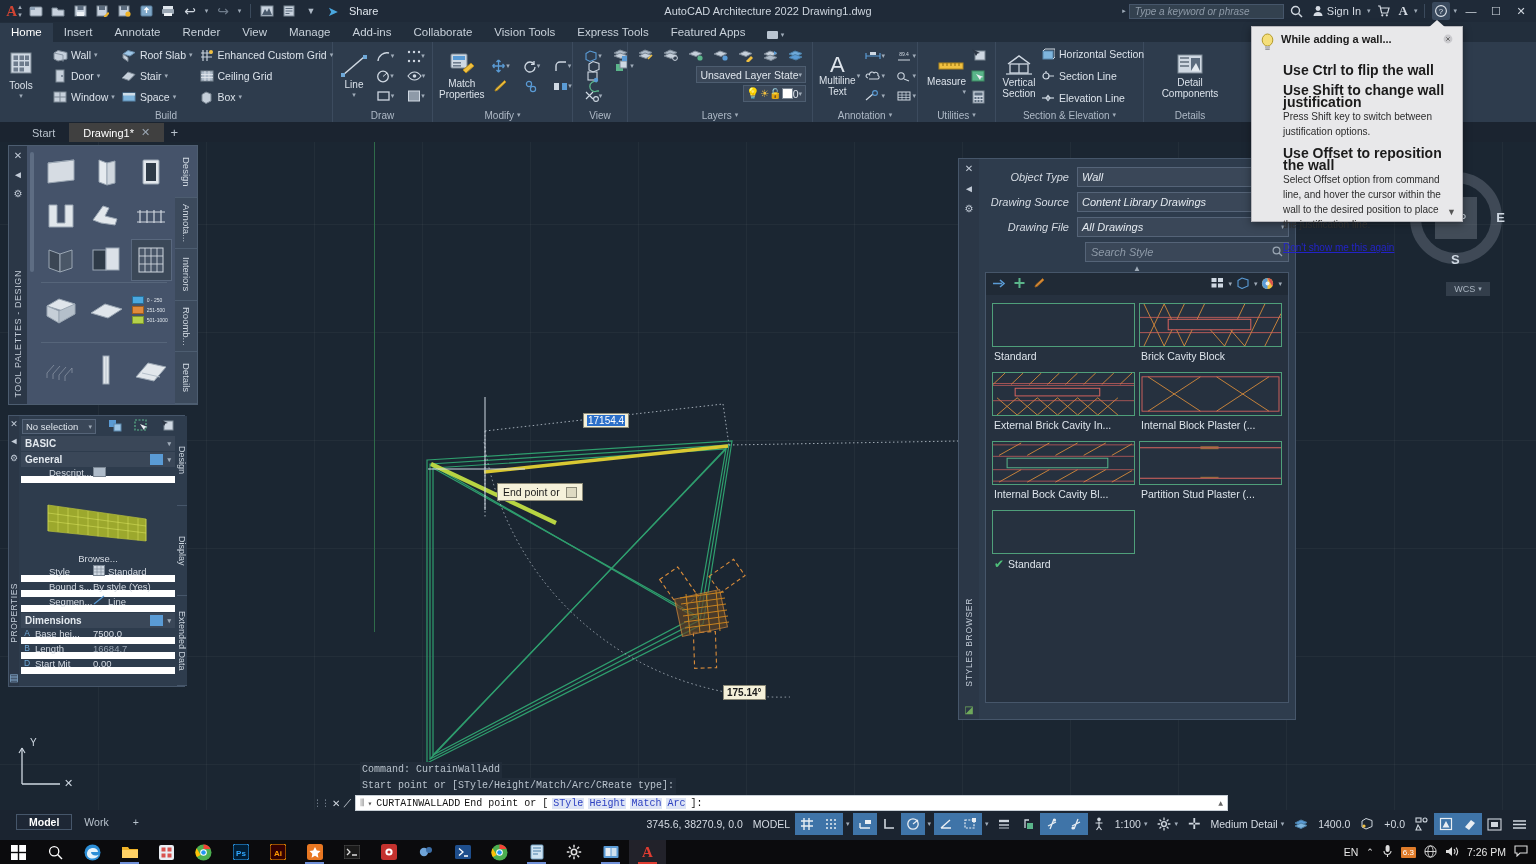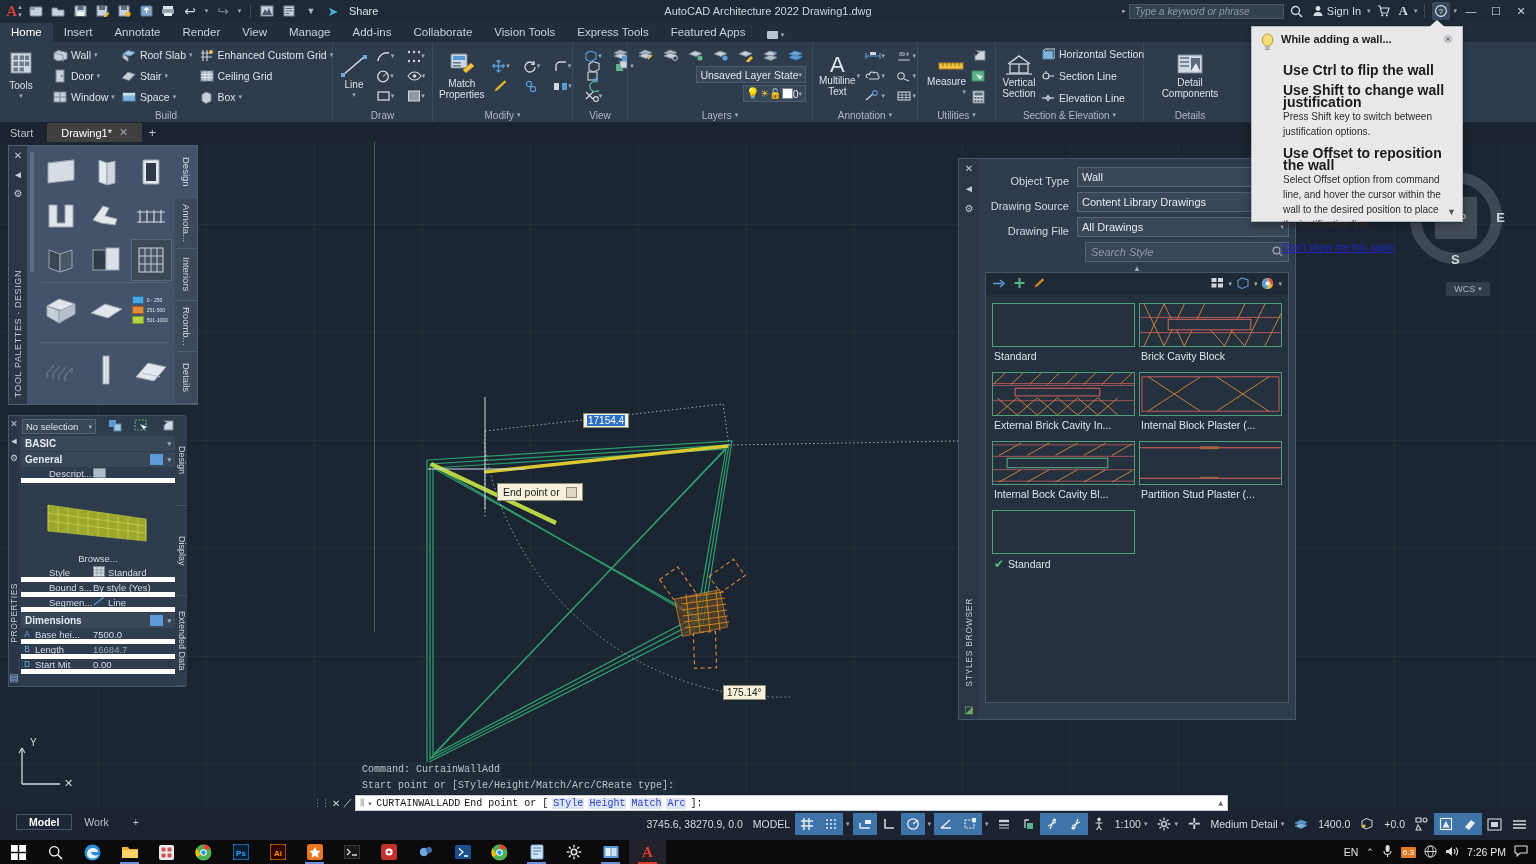--- a/index.html
+++ b/index.html
@@ -76,36 +76,36 @@
   .tp-tab.active { background:#45536a; }
 
   
   .pp { position:absolute; left:8px; top:415px; width:177px; height:272px; background:#2e3c4d; border:1px solid #46566a; display:flex; }
   .pp-left { width:17px; background:#2b3747; display:flex; flex-direction:column; align-items:center; padding-top:3px; gap:7px; }
   .pp-vtext { writing-mode:vertical-rl; transform:rotate(180deg); font-size:8.5px; color:#c3ccd8; letter-spacing:.5px; margin-top:auto; margin-bottom:22px; }
   .pp-main { flex:1; position:relative; }
   .pp-top { display:flex; align-items:center; gap:12px; padding:3px 3px 2px 3px; }
   .pp-sel { width:74px; height:15px; background:#3a4758; border:1px solid #556478; font-size:9.5px; color:#dfe5ec; display:flex; align-items:center; justify-content:space-between; padding:0 3px; }
   .pp-hdr { background:#3a4758; height:15px; display:flex; align-items:center; justify-content:space-between; padding:0 4px; font-size:10px; font-weight:bold; color:#e3e9ef; margin:0 2px 1px 2px; }
-  .pp-row { display:flex; height:15px; align-items:center; font-size:9.5px; border-bottom:5px solid #ffffff; margin:0 2px; }
+  .pp-row { display:flex; height:15px; align-items:center; font-size:9.5px; border-bottom:7px solid #ffffff; margin:0 2px; }
   .pp-row .k { width:60px; padding-left:16px; color:#d5dbe3; white-space:nowrap; overflow:hidden; }
   .pp-row .v { flex:1; color:#d5dbe3; display:flex; align-items:center; gap:3px; }
   .pp-row .v.dim { color:#98a4b2; }
   .pp-row .idx { width:12px; color:#6fa9d8; font-size:8.5px; text-align:center; }
   .pp-preview { height:66px; margin:1px 2px; background:#2e3c4d; display:flex; align-items:center; justify-content:center; }
   .pp-browse { text-align:center; font-size:9.5px; color:#d5dbe3; padding:2px 0 3px 0; }
   .pp-right { width:16px; background:#2e3c4d; display:flex; flex-direction:column; }
   .pp-tab { flex:1; writing-mode:vertical-rl; text-orientation:mixed; font-size:9px; color:#cdd6df; display:flex; align-items:center; justify-content:center; border-bottom:1px solid #46566a; }
 
   
   .sb { position:absolute; left:958px; top:158px; width:338px; height:562px; background:#2e3c4d; border:1px solid #46566a; display:flex; }
   .sb-left { width:20px; background:#2b3747; display:flex; flex-direction:column; align-items:center; padding-top:4px; gap:9px; }
   .sb-vtext { writing-mode:vertical-rl; transform:rotate(180deg); font-size:8.5px; color:#c3ccd8; letter-spacing:.7px; margin-top:auto; margin-bottom:8px; }
   .sb-main { flex:1; position:relative; padding:8px 6px 4px 6px; }
-  .sb-frow { display:flex; align-items:flex-end; margin-bottom:5px; }
+  .sb-frow { display:flex; align-items:center; margin-bottom:5px;font-style:italic; }
   .sb-flabel { width:92px; text-align:right; font-size:11px; color:#d5dbe3; padding-right:8px; }
   .sb-fctl { flex:1; height:20px; background:#3a4758; border:1px solid #556478; display:flex; align-items:center; justify-content:space-between; padding:0 4px; font-size:11px; color:#e4eaf0; }
   .sb-search { margin-left:100px; height:20px; background:#3a4758; border:1px solid #556478; display:flex; align-items:center; justify-content:space-between; padding:0 5px; font-size:11px; font-style:italic; color:#8e9aa8; }
   .sb-chev { text-align:center; color:#9fabb8; font-size:8px; line-height:8px; margin:3px 0 2px 0; }
   .sb-panel { position:absolute; left:6px; right:6px; top:113px; bottom:16px; background:#26313f; border:1px solid #46566a; }
   .sb-toolbar { height:22px; background:#202a36; display:flex; align-items:center; padding:0 6px; justify-content:space-between; }
   .sb-tl { display:flex; align-items:center; gap:7px; }
   .sb-tr { display:flex; align-items:center; gap:4px; }
   .sb-items { padding:8px 6px; display:grid; grid-template-columns:1fr 1fr; gap:2px 4px; }
   .sb-item { }
@@ -837,21 +837,21 @@
             </svg>
           <span class="lbl">Detail</span>
           <span class="lbl">Components</span>
         </div>
       </div>
       <div class="panel-title">Details</div>
     </div>
   </div>
 
   <div class="doctabs">
-    <div class="dtab" style="padding-left:10px;">
+    <div class="dtab" style="padding-left:32px;">
       <span>Start</span>
     </div>
     <div class="dtab active">
       <span>Drawing1*</span>
       <span class="x">✕</span>
     </div>
     <div class="dplus">+</div>
   </div>
 
   <div class="canvas">
@@ -904,21 +904,21 @@
           <path d="M696 451 L700 491"></path>
           <path d="M706 450 L710 490"></path>
           <path d="M716 449 L720 489"></path>
       </g>
     </svg>
 
     <div class="dimbox" style="left:583px;top:271px;">
       <span class="hi">17154.4</span>
     </div>
 
-    <div class="dimbox" style="left:723px;top:543px;">175.14°</div>
+    <div class="dimbox" style="left:723px;top:543px;font-weight:bold;">175.14°</div>
 
     <div class="crosshair-lbl" style="left:497px;top:341px;">
       <span>End point or</span>
       <span style="width:11px;height:11px;border:1px solid #8c8a78;background:#dedac2;display:inline-block;"></span>
     </div>
 
     <div class="navcube">
       <div class="ring"></div>
       <div class="nlabel" style="left:47px;top:4px;">N</div>
       <div class="nlabel" style="right:3px;top:44px;">E</div>

